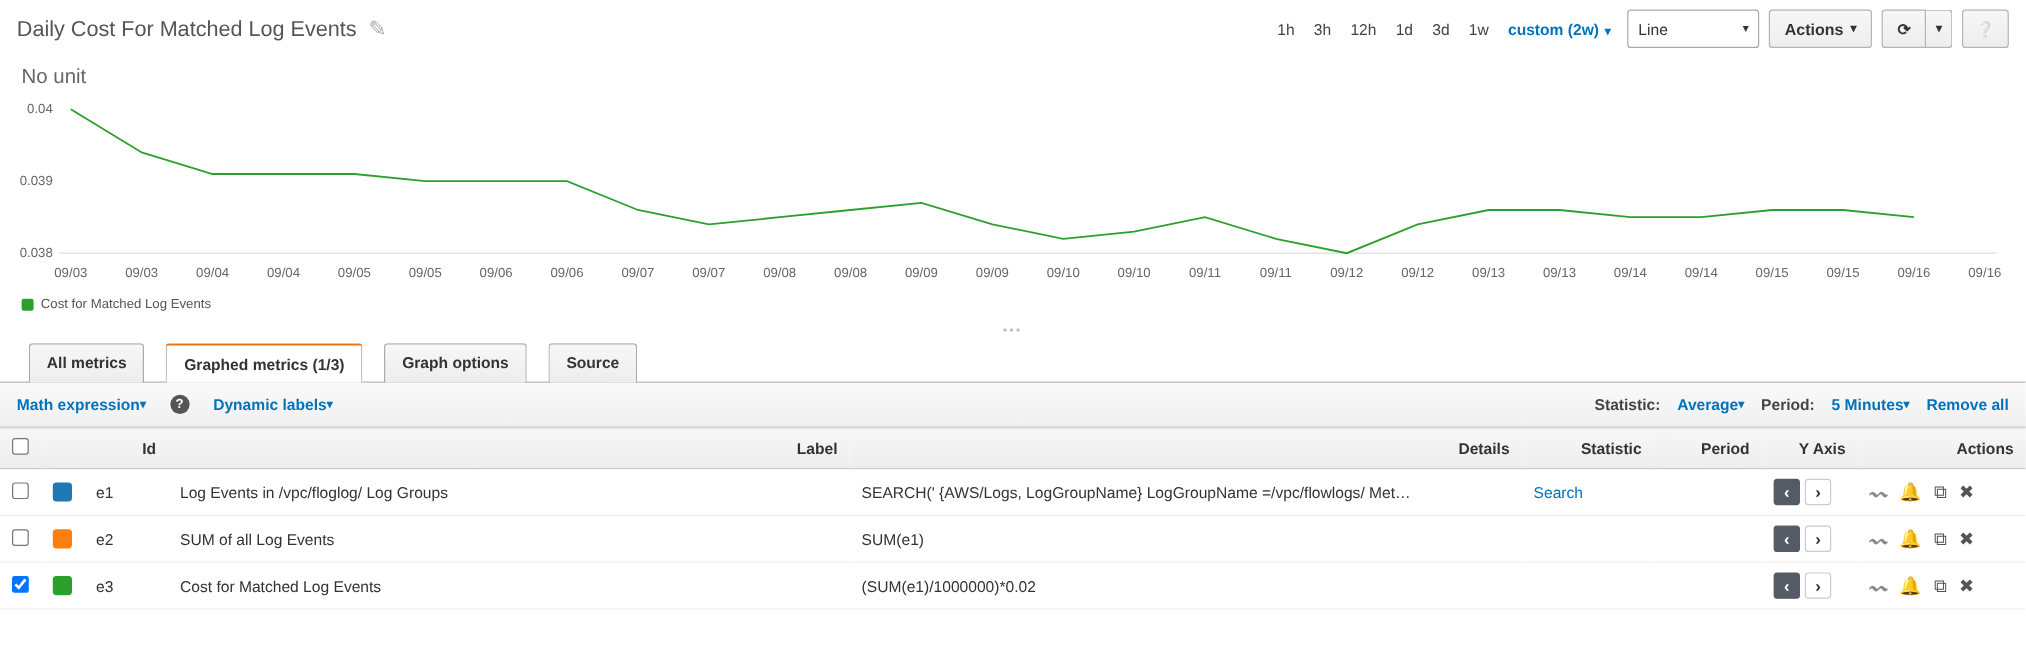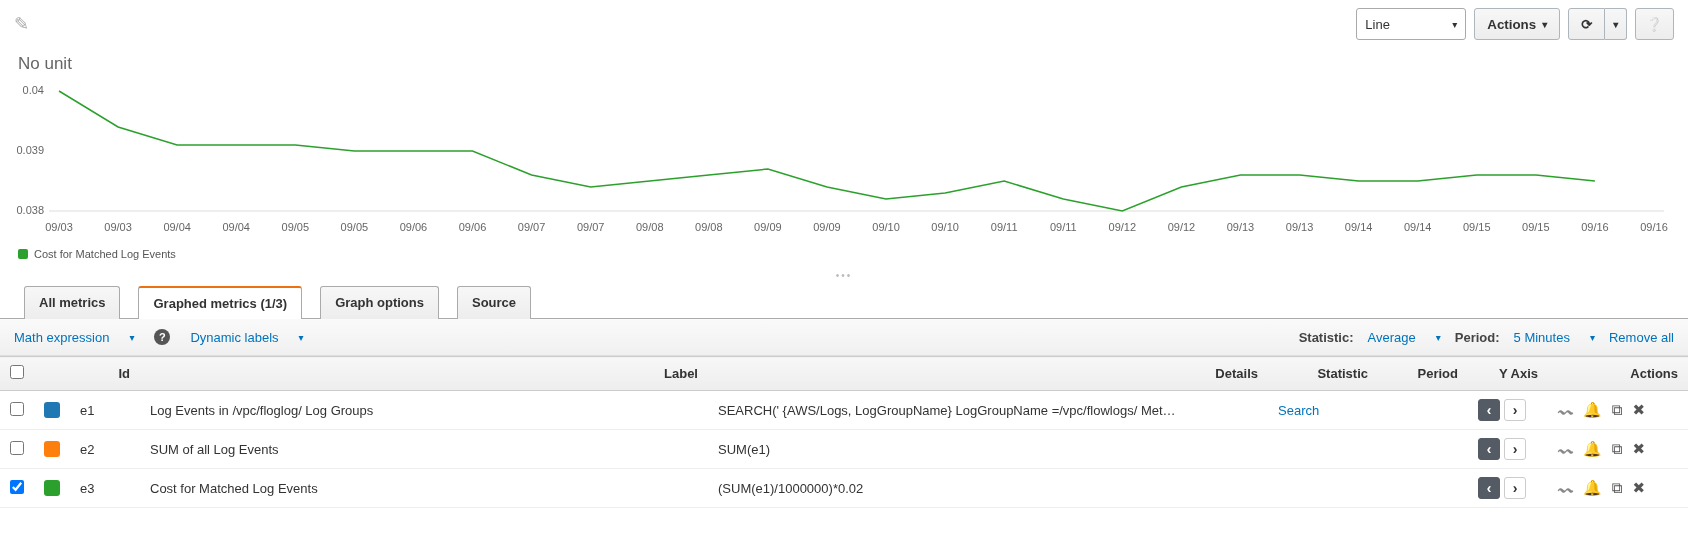--- a/index.html
+++ b/index.html
@@ -22,21 +22,21 @@
 .chart-wrap{padding:0 14px 4px 14px}
 .yaxis-title{font-size:17px;color:#666;margin:6px 0 2px 4px}
 .chart-svg{width:100%;height:170px;display:block}
 .legend{display:flex;align-items:center;gap:6px;font-size:11px;color:#555;padding:2px 4px}
 .legend-swatch{width:10px;height:10px;background:#2ca02c;border-radius:2px}
 .handle{display:flex;justify-content:center;color:#bbb;font-size:10px;padding:4px 0;letter-spacing:2px;cursor:row-resize}
 .tabs{display:flex;border-bottom:1px solid #aaa;padding:0 24px;gap:18px}
 .tab{border:1px solid #aaa;border-bottom:none;padding:8px 14px;background:linear-gradient(#f7f7f7,#ededed);color:#333;font-weight:600;border-radius:3px 3px 0 0;cursor:pointer;position:relative;top:1px}
 .tab.active{background:#fff;border-top:2px solid #ec7211}
 .subbar{display:flex;align-items:center;padding:10px 14px;gap:20px;border-bottom:1px solid #ddd;background:linear-gradient(#fafafa,#f0f0f0)}
-.link{color:#0073bb;font-weight:400;cursor:pointer;display:flex;align-items:center;gap:20px}
+.link{color:#0073bb;font-weight:700;cursor:pointer;display:flex;align-items:center;gap:0}
 .help-circle{width:16px;height:16px;border-radius:50%;background:#555;color:#fff;display:flex;align-items:center;justify-content:center;font-size:11px;font-weight:bold}
 .subbar-right{margin-left:auto;display:flex;align-items:center;gap:14px;color:#444}
 .subbar-right .label{font-weight:700}
 table{width:100%;border-collapse:collapse}
 thead th{background:linear-gradient(#f7f7f7,#ededed);border-top:1px solid #ccc;border-bottom:1px solid #ccc;padding:8px 10px;text-align:right;font-weight:600;color:#333;font-size:13px}
 tbody td{padding:8px 10px;border-bottom:1px solid #eee;vertical-align:middle;color:#333}
 tbody td.link-cell{color:#0073bb}
 .row-check{width:34px;text-align:center}
 .color-cell{width:34px}
 .color-box{width:16px;height:16px;border-radius:3px}
@@ -52,23 +52,33 @@
 th:nth-child(6){width:110px}
 th:nth-child(7){width:90px}
 th:nth-child(8){width:80px}
 th:nth-child(9){width:140px}
 </style>
 </head>
 <body>
 
 <div class="topbar">
   <div class="title">
+    <span>Daily Cost For Matched Log Events</span>
     <span class="edit-icon">✎</span>
   </div>
   <div class="spacer"></div>
+  <div class="range-group">
+    <span class="range-item">1h</span>
+    <span class="range-item">3h</span>
+    <span class="range-item">12h</span>
+    <span class="range-item">1d</span>
+    <span class="range-item">3d</span>
+    <span class="range-item">1w</span>
+    <span class="range-item active"><span>custom (2w)</span><span class="caret"> ▾</span></span>
+  </div>
   <div class="select-line">
     <span>Line</span>
     <span class="caret">▾</span>
   </div>
   <button class="btn">
     <span>Actions</span>
     <span class="caret">▾</span>
   </button>
   <div class="btn-group">
     <button class="btn">

